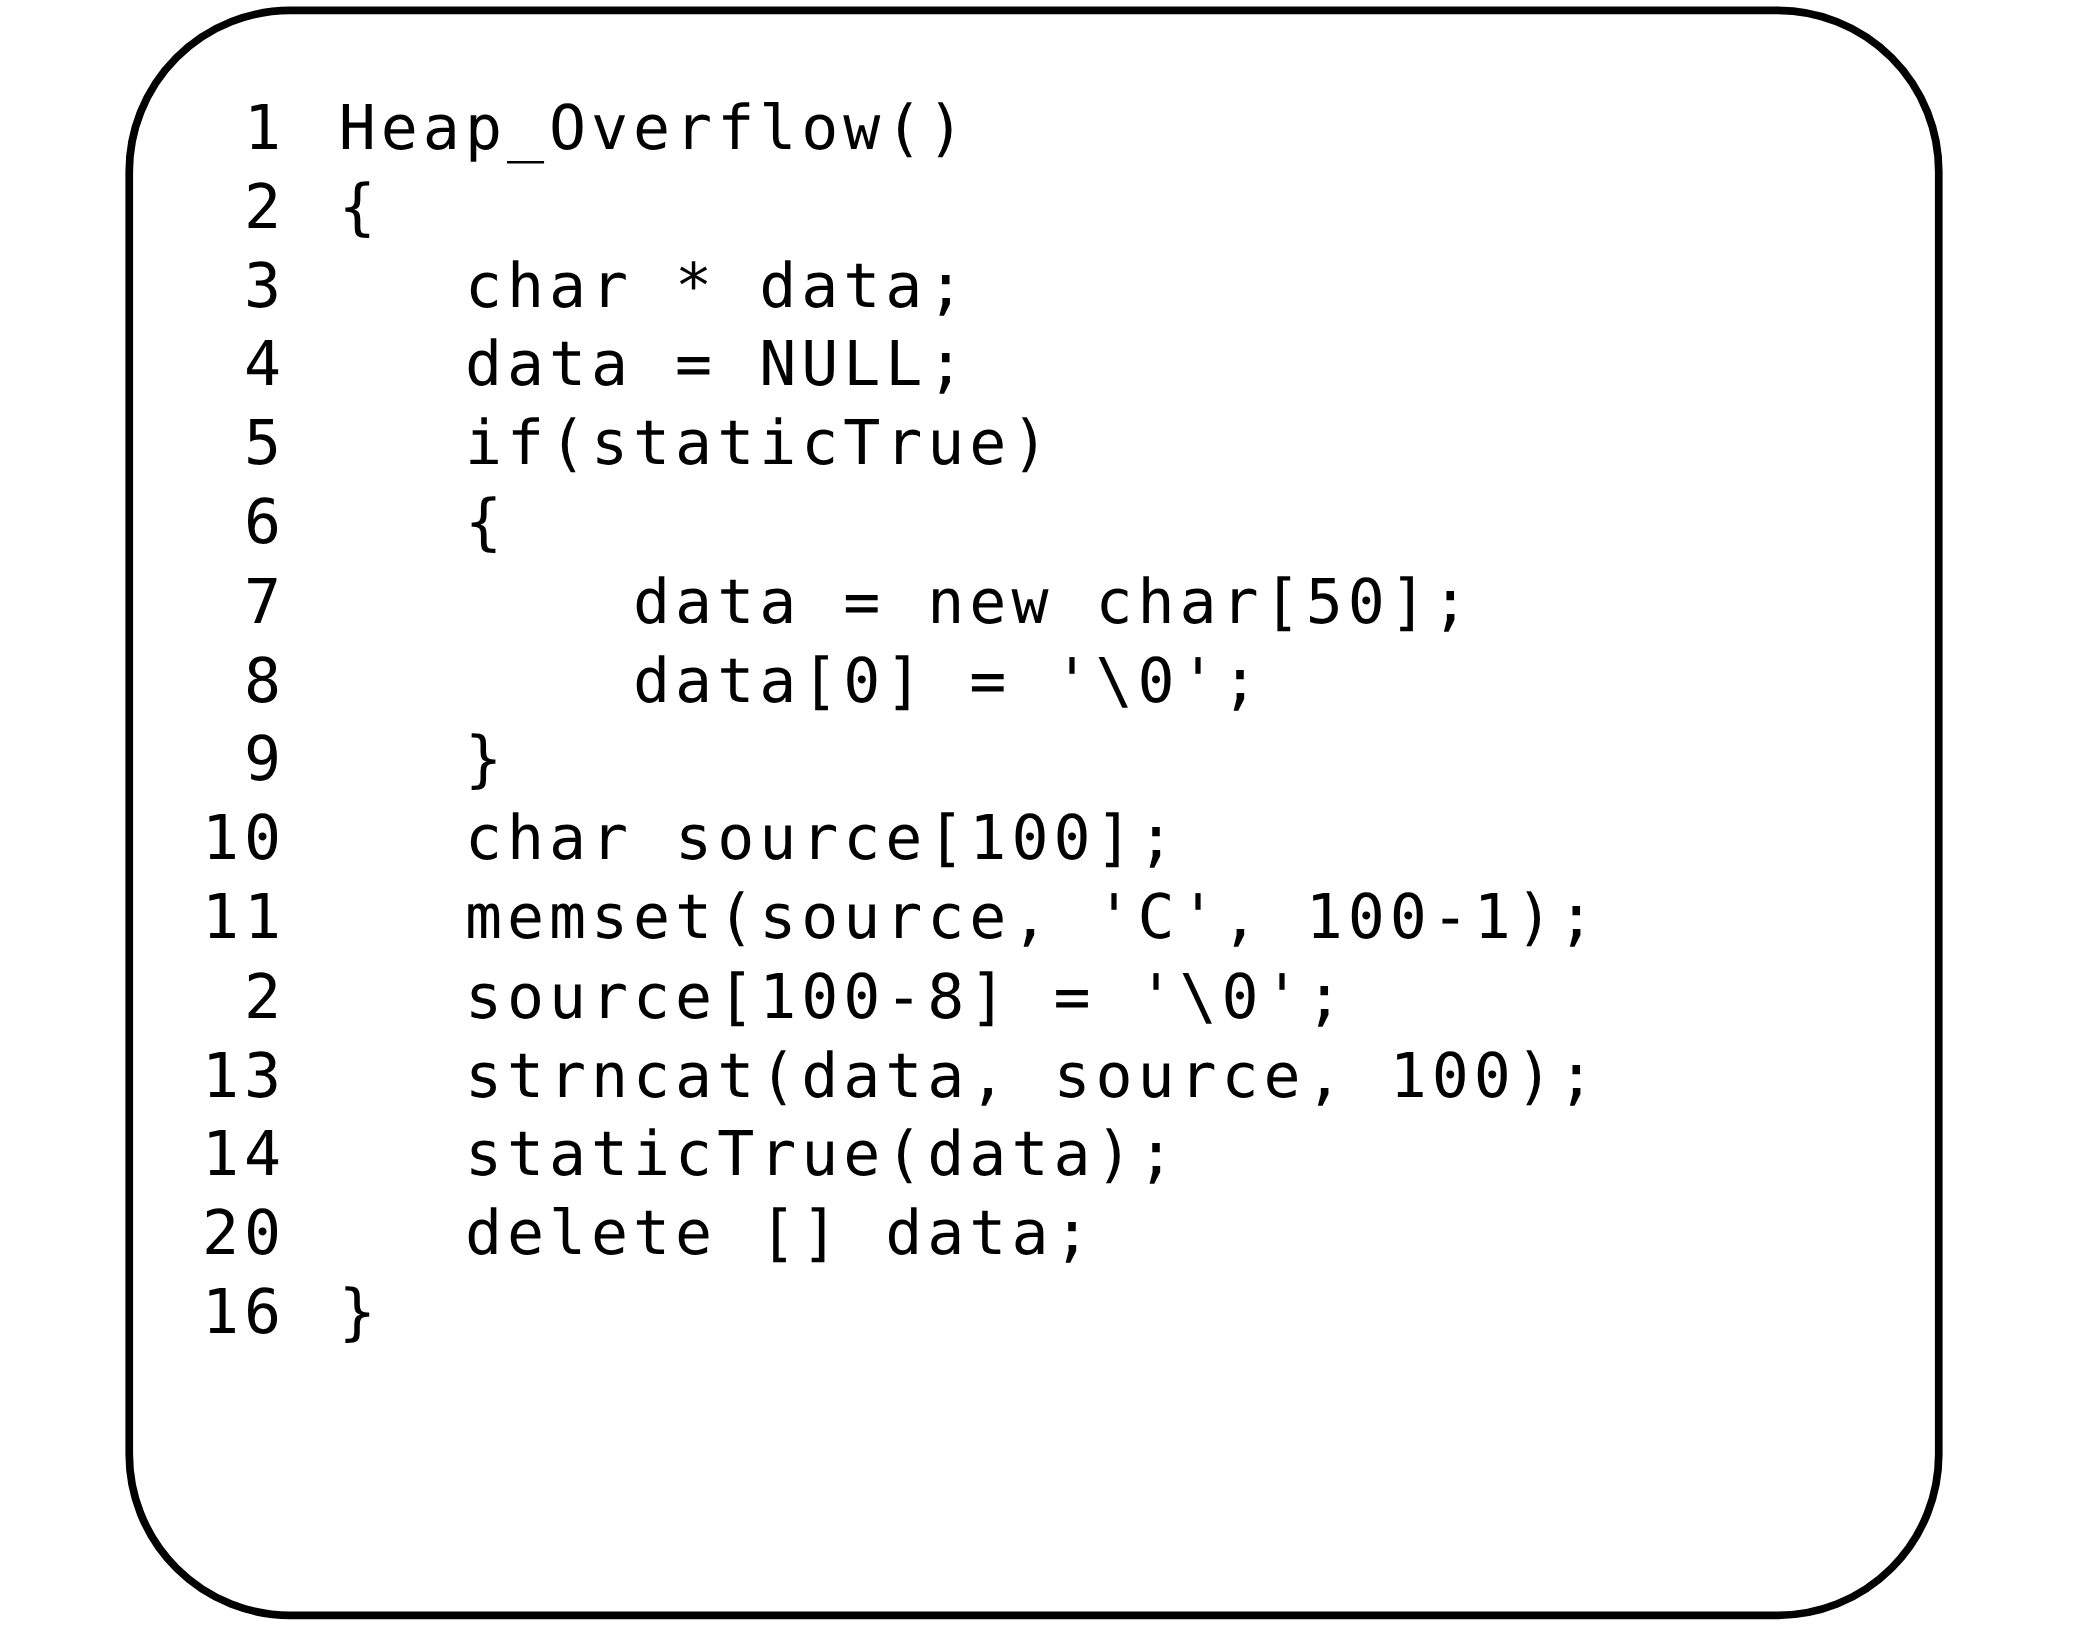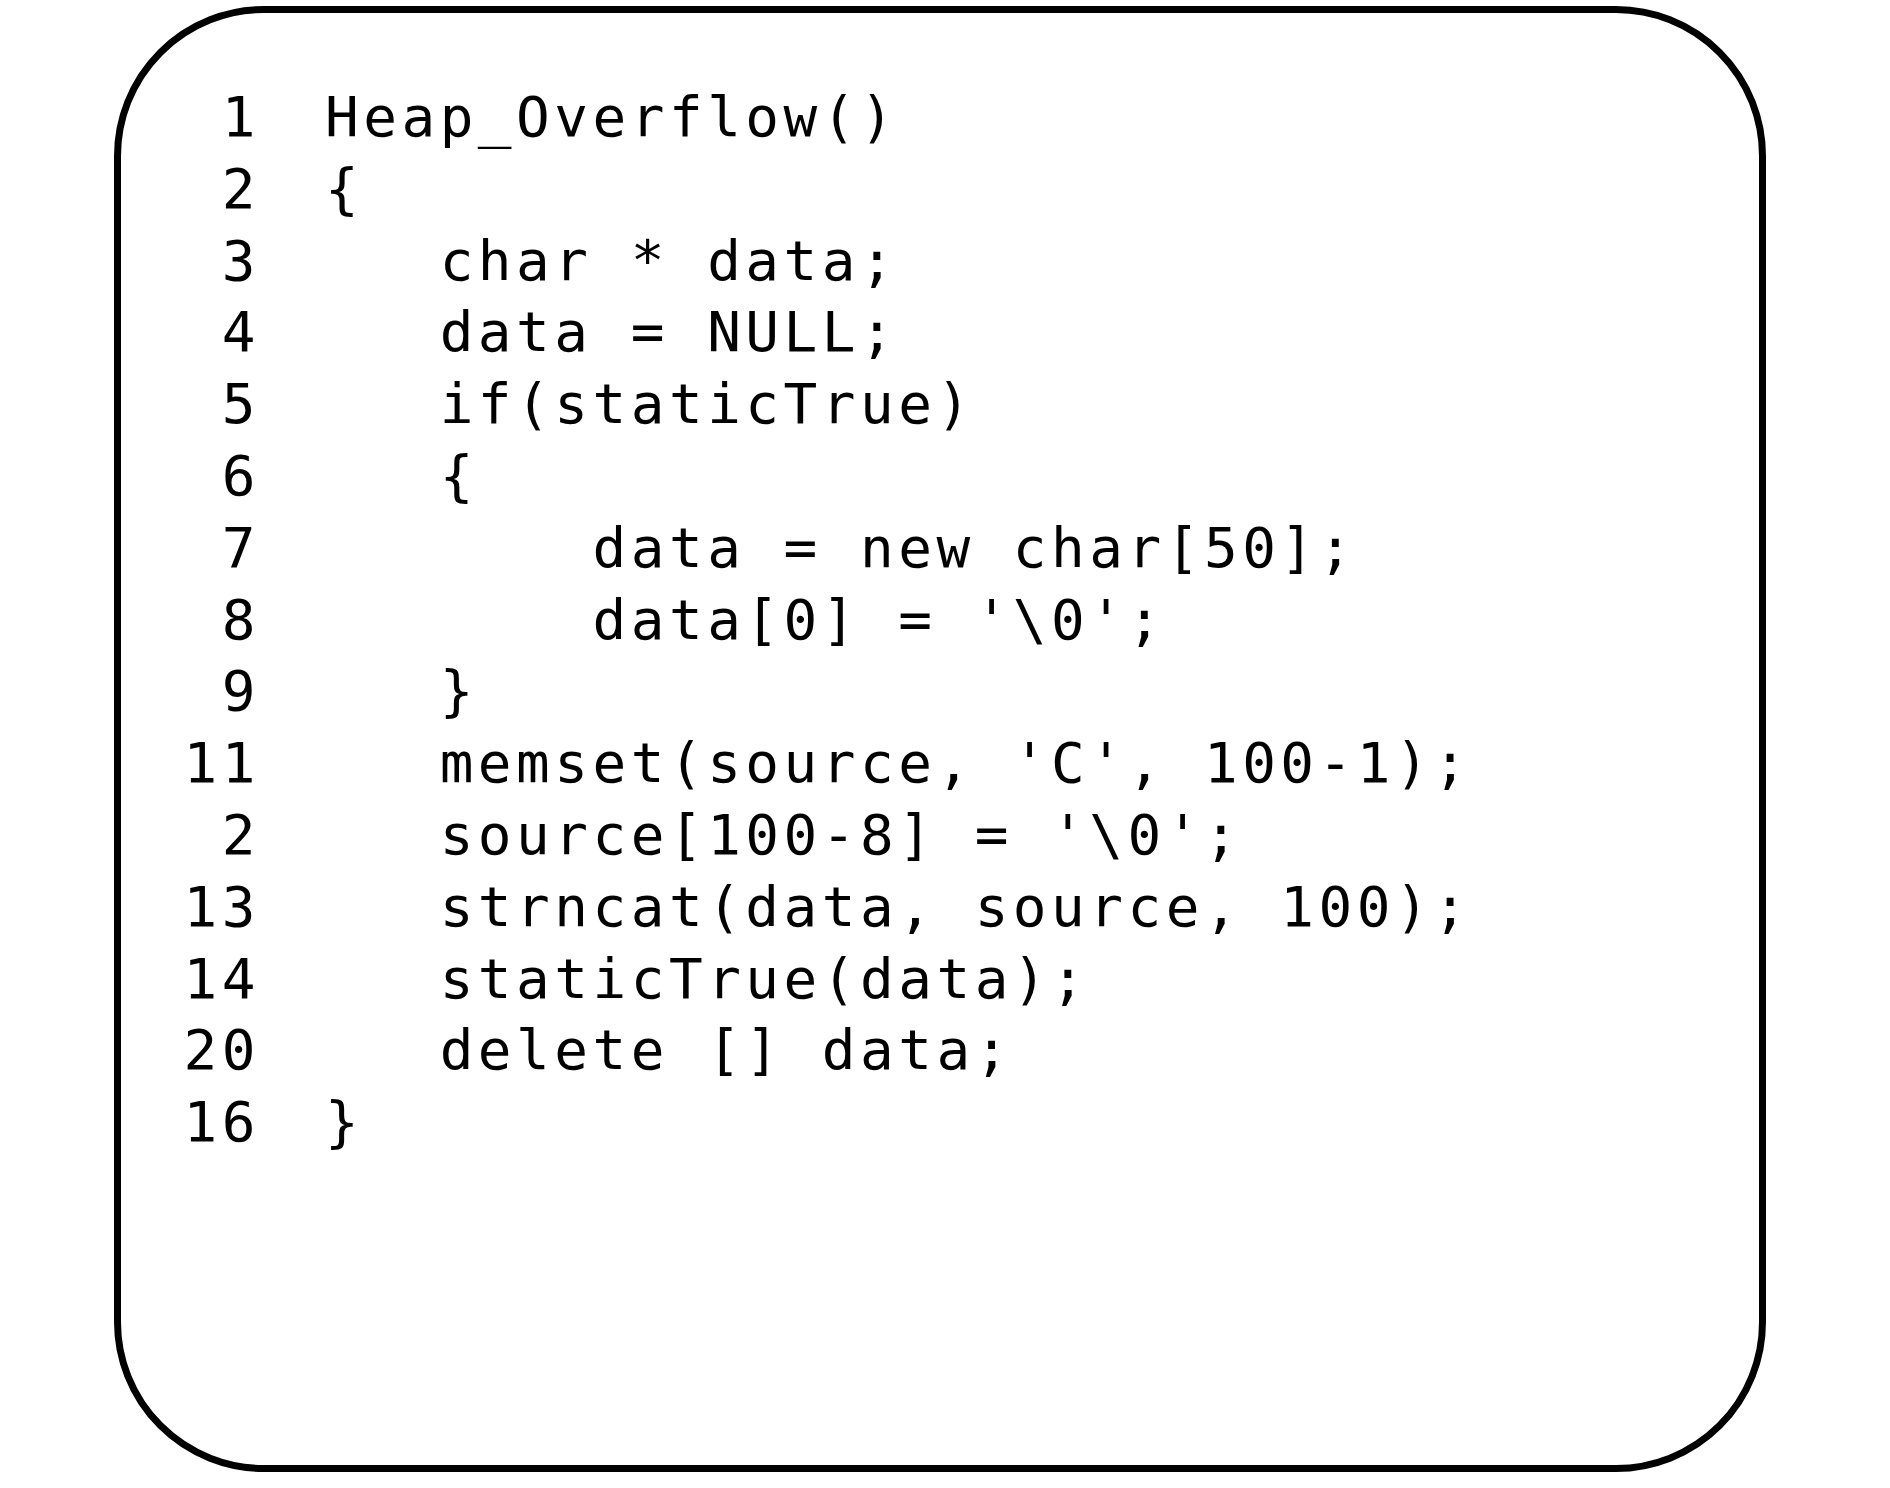--- a/index.html
+++ b/index.html
@@ -40,21 +40,21 @@
     color: #000000;
     white-space: pre;
   }
   .num {
     flex: none;
     width: 260px;
     text-align: right;
   }
   .code {
     flex: none;
-    margin-left: 65px;
+    margin-left: 48px;
   }
 </style>
 </head>
 <body>
 
 <div class="frame"></div>
 
 <div class="listing">
   <div class="line">
     <span class="num">1</span><span class="code">Heap_Overflow()</span>
@@ -77,20 +77,23 @@
   <div class="line">
     <span class="num">7</span><span class="code">       data = new char[50];</span>
   </div>
   <div class="line">
     <span class="num">8</span><span class="code">       data[0] = '\0';</span>
   </div>
   <div class="line">
     <span class="num">9</span><span class="code">   }</span>
   </div>
   <div class="line">
+    <span class="num">10</span><span class="code">   char source[100];</span>
+  </div>
+  <div class="line">
     <span class="num">11</span><span class="code">   memset(source, 'C', 100-1);</span>
   </div>
   <div class="line">
     <span class="num">2</span><span class="code">   source[100-8] = '\0';</span>
   </div>
   <div class="line">
     <span class="num">13</span><span class="code">   strncat(data, source, 100);</span>
   </div>
   <div class="line">
     <span class="num">14</span><span class="code">   staticTrue(data);</span>

